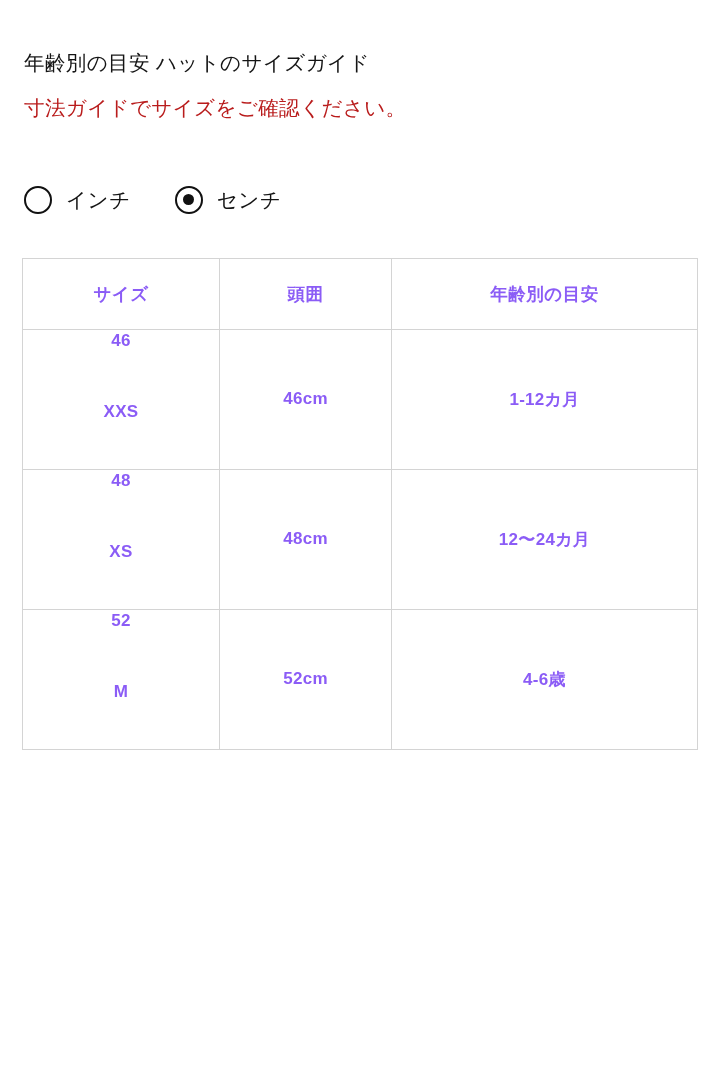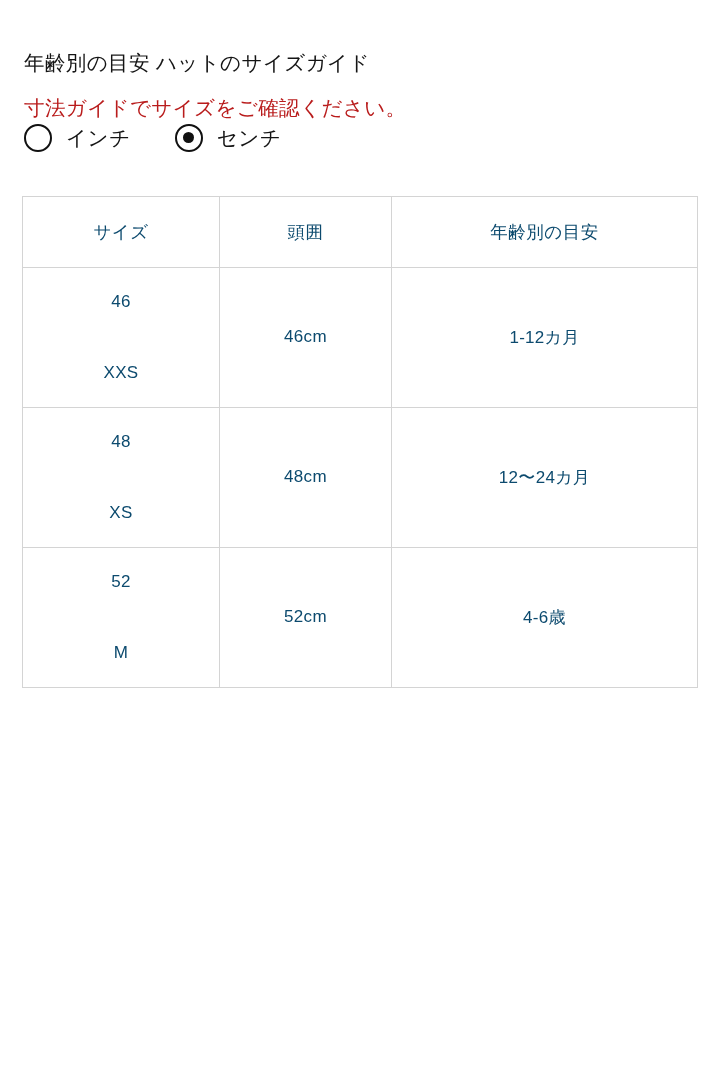--- a/index.html
+++ b/index.html
@@ -38,20 +38,21 @@
     font-weight: 400;
     letter-spacing: 0.4px;
     color: #b91c1c;
     margin: 0 0 0 2px;
   }
 
   
   .unit-row {
     display: flex;
     align-items: flex-end;
+    margin-top: 62px;
     margin-left: 2px;
   }
   .unit-option {
     display: flex;
     align-items: center;
     cursor: pointer;
     user-select: none;
   }
   .unit-option + .unit-option {
     margin-left: 44px;
@@ -94,37 +95,36 @@
   }
   .size-table col.c1 { width: 197px; }
   .size-table col.c2 { width: 172px; }
   .size-table col.c3 { width: 306px; }
 
   .size-table th,
   .size-table td {
     border: 1px solid #d4d4d4;
     text-align: center;
     vertical-align: middle;
-    font-weight: 400;
-    color: #0c4a6e;
+    font-weight: 700;
+    color: #8b5cf6;
   }
   .size-table thead th {
     height: 68px;
     font-size: 17.5px;
     letter-spacing: 0.5px;
   }
   .size-table tbody td {
     height: 137px;
     font-size: 17px;
     letter-spacing: 0.3px;
   }
   .cell-stack {
     display: flex;
     flex-direction: column;
-    justify-content: center;
     align-items: center;
     height: 100%;
   }
   .cell-stack .num {
     margin-bottom: 44px;
   }
   .cell-stack .alpha {
     margin-top: 7px;
   }
 </style>

